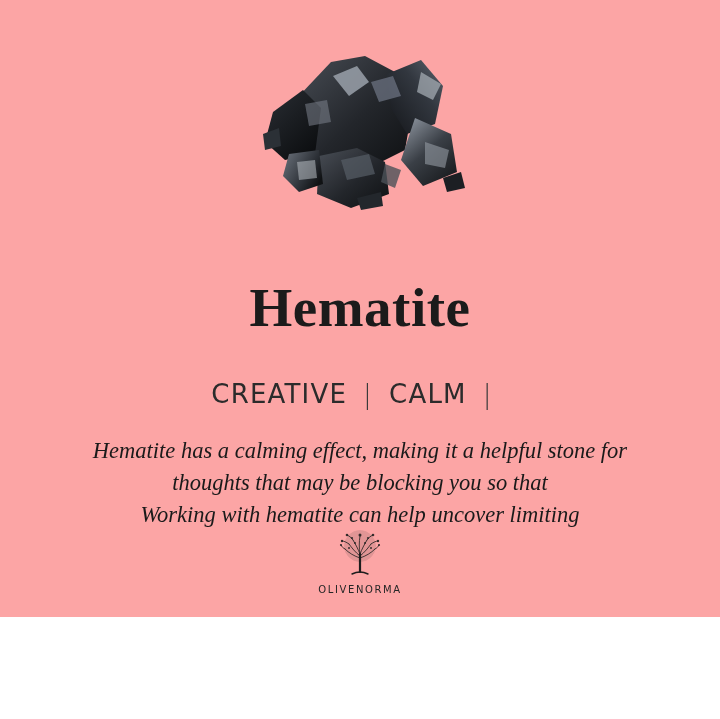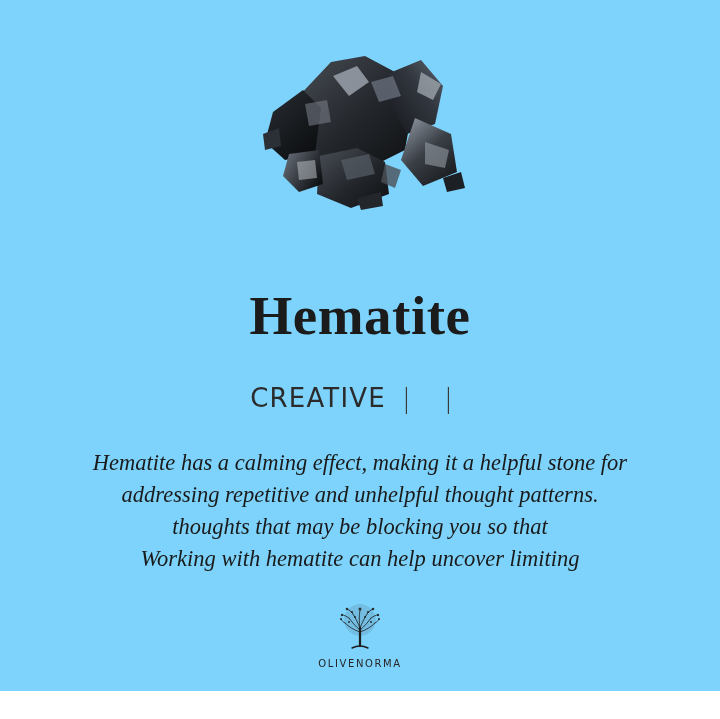--- a/index.html
+++ b/index.html
@@ -10,26 +10,25 @@
     width: 720px;
     height: 719px;
     background: #ffffff;
     font-family: "Liberation Serif", serif;
     color: #1a1a1a;
     overflow: hidden;
   }
   .card {
     position: relative;
     width: 720px;
-    height: 691px;
-    background: #7dd3fc;
+    height: 617px;
+    background: #fca5a5;
     display: flex;
     flex-direction: column;
     align-items: center;
-    gap: 8px;
   }
 
   
   .stone-area {
     width: 100%;
     height: 280px;
     position: relative;
     display: flex;
     align-items: center;
     justify-content: center;
@@ -51,21 +50,21 @@
     font-weight: 700;
     letter-spacing: 0.5px;
     color: #1b1b1b;
     line-height: 1;
     margin: 0;
     text-align: center;
   }
 
   
   .keywords {
-    margin-top: 32px;
+    margin-top: 44px;
     display: flex;
     align-items: center;
     justify-content: flex-end;
     font-family: "DejaVu Sans", sans-serif;
     font-size: 26px;
     font-weight: 400;
     letter-spacing: 1.2px;
     color: #2b2b2b;
   }
   .keywords .kw {
@@ -175,26 +174,26 @@
         <polygon points="112,160 136,154 138,168 116,172" fill="#23272c"></polygon>
       </svg>
     </div>
   </div>
 
   <h1 class="title">Hematite</h1>
 
   <div class="keywords">
     <span class="kw">CREATIVE</span>
     <span class="sep">|</span>
+    <span class="kw">CALM</span>
     <span class="sep">|</span>
   </div>
 
   <div class="description">
     <span class="line">Hematite has a calming effect, making it a helpful stone for</span>
-    <span class="line">addressing repetitive and unhelpful thought patterns.</span>
     <span class="line">thoughts that may be blocking you so that</span>
     <span class="line">Working with hematite can help uncover limiting</span>
   </div>
 
   <div class="brand">
     <span class="brand-tree">
       <svg width="58" height="58" viewBox="0 0 58 58" xmlns="http://www.w3.org/2000/svg" aria-hidden="true">
         <g stroke="#1d1d1d" fill="none" stroke-width="0.8" stroke-linecap="round">
 
           <circle cx="29" cy="22" r="15.5" fill="#2a2a2a" opacity="0.12"></circle>

